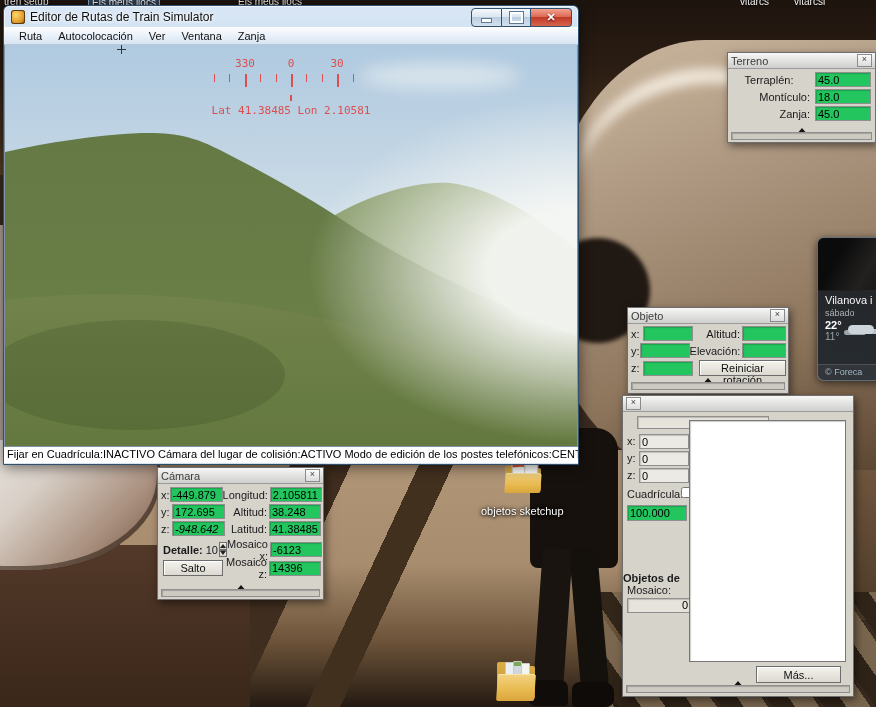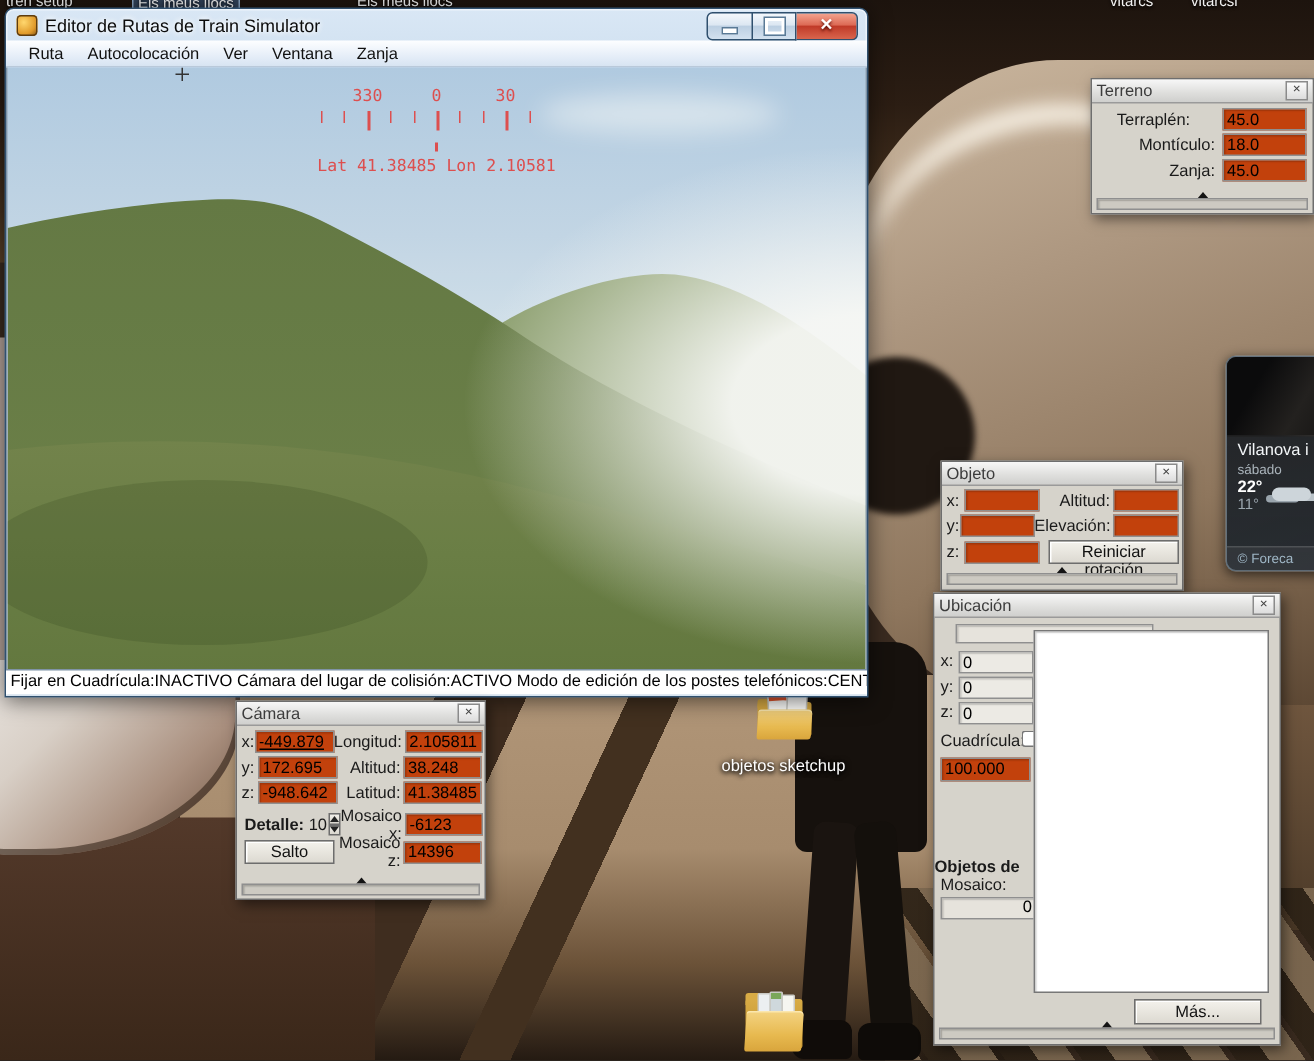--- a/index.html
+++ b/index.html
@@ -90,21 +90,21 @@
   .panel{position:absolute;background:#d6d3cb;border:1px solid #6e6e6e;box-shadow:2px 3px 8px rgba(0,0,0,.5);}
   .panel-title{height:15px;display:flex;align-items:center;padding:0 3px;
     background:linear-gradient(180deg,#f7f7f7,#dededc 60%,#cfcfcd);border-bottom:1px solid #9a9a9a;
     font-size:11px;color:#3c3c3c;}
   .panel-title .t{flex:1;}
   .panel-close{width:13px;height:11px;border:1px solid #8b8b8b;background:linear-gradient(180deg,#fcfcfc,#dcdcdc);
     font-size:9px;line-height:9px;text-align:center;color:#444;}
   .panel-body{position:relative;}
   .prow{display:flex;align-items:center;}
   .lbl{color:#1a1a1a;}
-  .fld{background:#c2410c;border:1px solid #8f8f8f;box-shadow:inset 1px 1px 1px rgba(0,0,0,.18);
+  .fld{background:#22c55e;border:1px solid #8f8f8f;box-shadow:inset 1px 1px 1px rgba(0,0,0,.18);
     font-family:"Liberation Sans",sans-serif;font-size:11px;padding:0 2px;height:13px;color:#000;}
   input.fld{outline:none;}
   .btn{background:linear-gradient(180deg,#f4f2ec,#dcd9d1);border:1px solid #6d6d6d;
     box-shadow:inset 1px 1px 0 #fff;font-size:11px;text-align:center;color:#111;}
   .collapse-bar{position:absolute;left:3px;right:3px;bottom:2px;height:6px;background:#cdcac2;
     border:1px solid #8f8f8f;box-shadow:inset 1px 1px 1px rgba(0,0,0,.2);}
   .collapse-tri{position:absolute;bottom:7px;left:50%;transform:translateX(-50%);width:0;height:0;
     border-left:6px solid transparent;border-right:6px solid transparent;border-bottom:7px solid #141414;}
   .spin{display:inline-flex;flex-direction:column;width:11px;height:15px;margin-left:1px;}
   .spin>div{flex:1;border:1px solid #6d6d6d;background:linear-gradient(180deg,#f2f0ea,#d8d5cd);
@@ -303,21 +303,20 @@
         <input class="fld" style="width: 44px;">
         <button class="btn" style="flex:1;height:16px;margin:0 2px 0 6px;">Reiniciar rotación</button>
       </div>
       <div class="collapse-tri"></div>
       <div class="collapse-bar"></div>
     </div>
   </div>
 
   <div class="panel" style="left:622px;top:395px;width:230px;height:300px;">
     <div class="panel-title">
-      <span class="t">Ubicación</span>
       <span class="panel-close">×</span>
     </div>
     <div class="panel-body" style="height:283px;">
       <input class="fld" style="position: absolute; left: 14px; top: 4px; width: 126px; height: 11px; background: rgb(230, 227, 220);">
       <span class="lbl" style="position:absolute;left:4px;top:23px;">x:</span>
       <input class="fld" style="position: absolute; left: 16px; top: 22px; width: 44px; background: rgb(236, 234, 228);" value="0">
       <span class="lbl" style="position:absolute;left:4px;top:40px;">y:</span>
       <input class="fld" style="position: absolute; left: 16px; top: 39px; width: 44px; background: rgb(236, 234, 228);" value="0">
       <span class="lbl" style="position:absolute;left:4px;top:57px;">z:</span>
       <input class="fld" style="position: absolute; left: 16px; top: 56px; width: 44px; background: rgb(236, 234, 228);" value="0">
@@ -335,33 +334,33 @@
   </div>
 
   <div class="panel" style="left:157px;top:467px;width:165px;height:131px;">
     <div class="panel-title">
       <span class="t">Cámara</span>
       <span class="panel-close">×</span>
     </div>
     <div class="panel-body" style="height:113px;">
       <div class="prow" style="height:17px;margin-top:2px;">
         <span class="lbl" style="width:11px;padding-left:3px;">x:</span>
-        <input class="fld" style="width: 47px; text-decoration: underline;" value="-449.879">
+        <input class="fld" style="width: 47px;" value="-449.879">
         <span class="lbl" style="flex:1;text-align:right;padding-right:2px;">Longitud:</span>
         <input class="fld" style="width: 46px; margin-right: 2px;" value="2.105811">
       </div>
       <div class="prow" style="height:17px;">
         <span class="lbl" style="width:11px;padding-left:3px;">y:</span>
         <input class="fld" style="width: 47px;" value="172.695">
         <span class="lbl" style="flex:1;text-align:right;padding-right:2px;">Altitud:</span>
         <input class="fld" style="width: 46px; margin-right: 2px;" value="38.248">
       </div>
       <div class="prow" style="height:17px;">
         <span class="lbl" style="width:11px;padding-left:3px;">z:</span>
-        <input class="fld" style="width: 47px;" value="-948.642">
+        <input class="fld" style="width: 47px; font-style: italic;" value="-948.642">
         <span class="lbl" style="flex:1;text-align:right;padding-right:2px;">Latitud:</span>
         <input class="fld" style="width: 46px; margin-right: 2px;" value="41.38485">
       </div>
       <div class="prow" style="height:19px;margin-top:3px;">
         <span class="lbl" style="padding-left:5px;font-weight:bold;">Detalle:</span>
         <span class="lbl" style="padding-left:3px;">10</span>
         <span class="spin">
           <div>
               <span class="tri-up"></span>
             </div>

